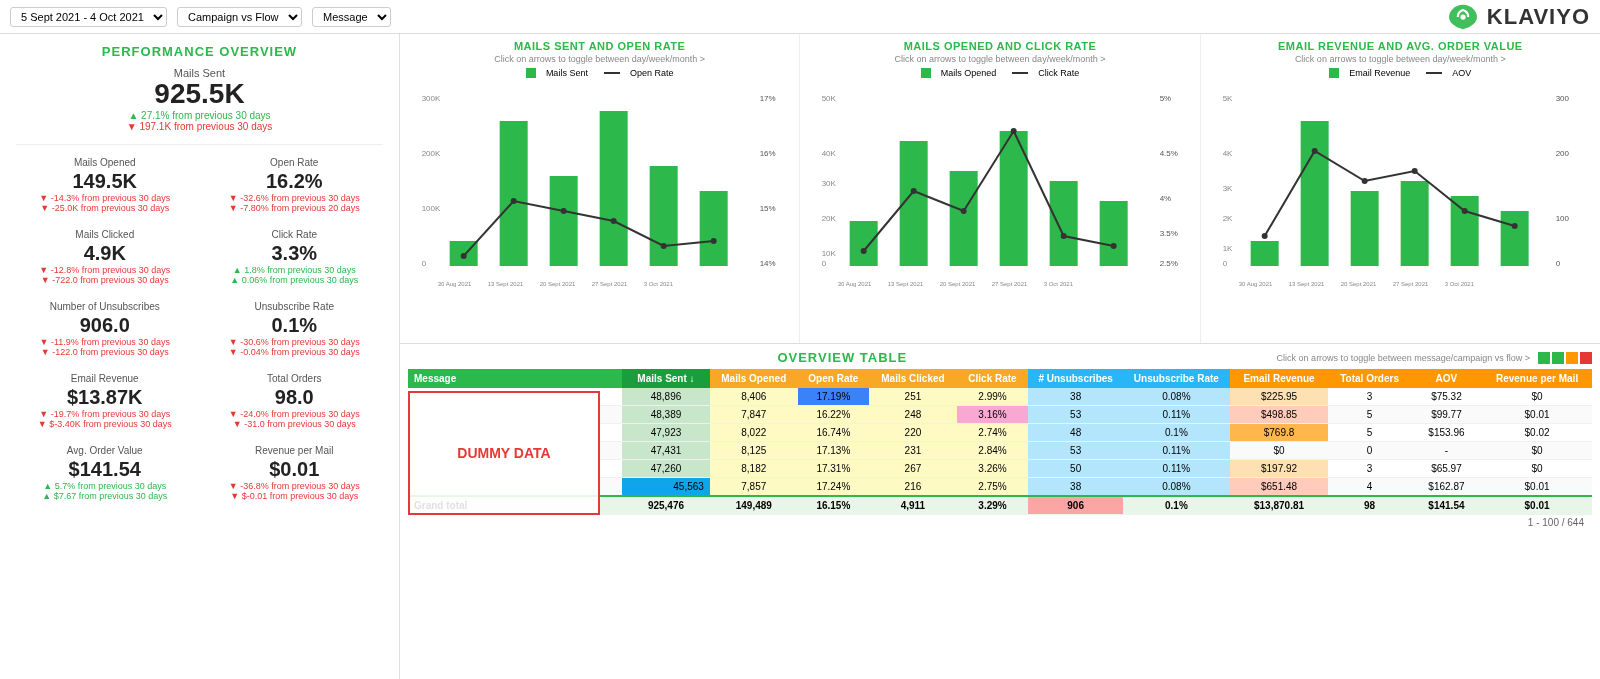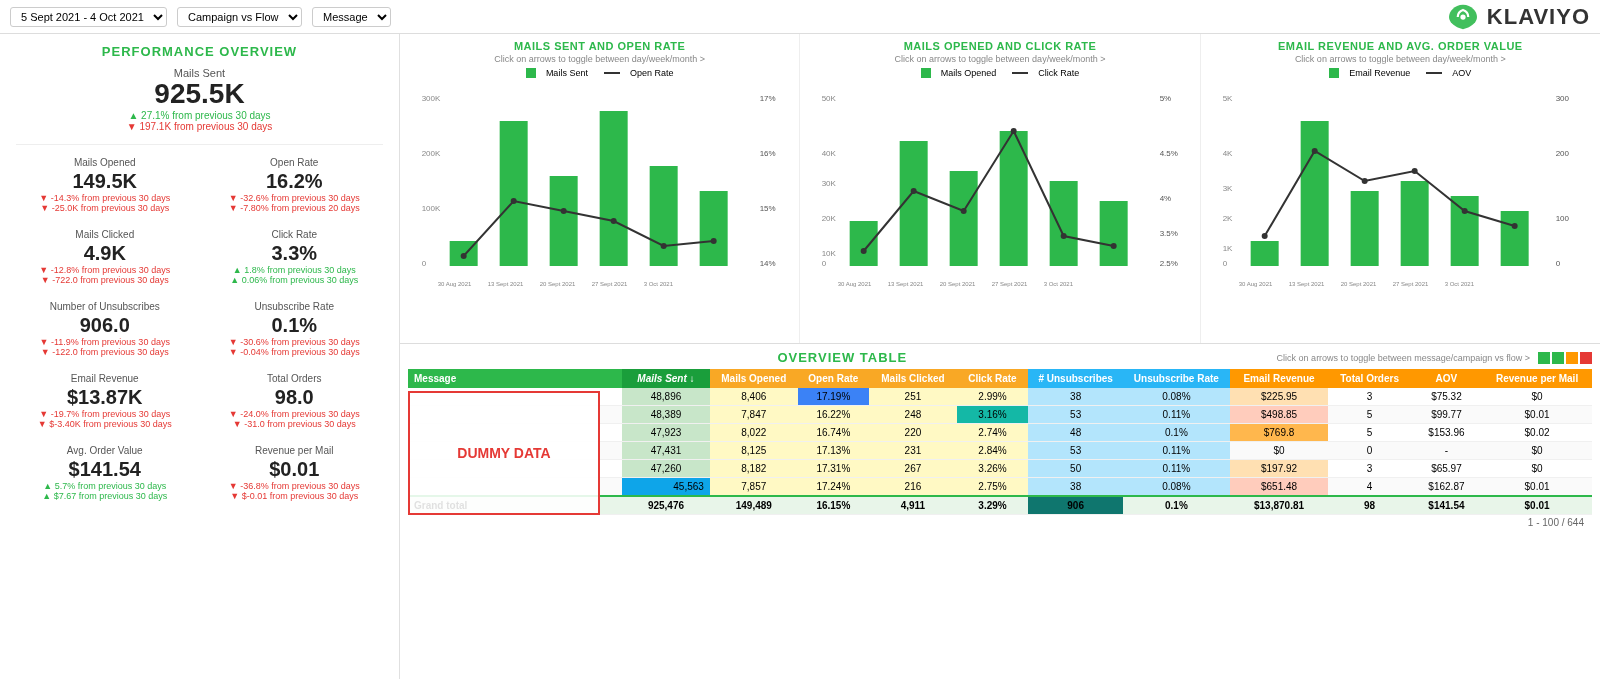--- a/index.html
+++ b/index.html
@@ -395,21 +395,21 @@
       <div style="display:flex; position:relative;">
 
         <div style="position:absolute;left:0;top:22px;width:192px;height:calc(100% - 22px);border:2px solid #e53935;background:rgba(255,255,255,0.88);z-index:5;display:flex;align-items:center;justify-content:center;">
           <span style="color:#e53935;font-size:14px;font-weight:bold;">DUMMY DATA</span>
         </div>
 
         <table class="overview-table">
           <thead>
             <tr>
               <th style="min-width:195px;">Message</th>
-              <th style="background:#1a9e3b;min-width:80px;font-style:italic;">Mails Sent ↓</th>
+              <th style="background:#1a9e3b;min-width:80px;">Mails Sent ↓</th>
               <th style="background:#f9a825;min-width:80px;">Mails Opened</th>
               <th style="background:#f9a825;min-width:65px;">Open Rate</th>
               <th style="background:#f9a825;min-width:80px;">Mails Clicked</th>
               <th style="background:#f9a825;min-width:65px;">Click Rate</th>
               <th style="background:#29b6f6;min-width:80px;"># Unsubscribes</th>
               <th style="background:#29b6f6;min-width:90px;">Unsubscribe Rate</th>
               <th style="background:#ff9800;min-width:90px;">Email Revenue</th>
               <th style="background:#ff9800;min-width:75px;">Total Orders</th>
               <th style="background:#ff9800;min-width:65px;">AOV</th>
               <th style="background:#ff9800;min-width:100px;">Revenue per Mail</th>
@@ -429,21 +429,21 @@
                 <td>3</td>
                 <td>$75.32</td>
                 <td>$0</td>
               </tr>
               <tr>
                 <td></td>
                 <td style="background: rgb(200, 230, 201);">48,389</td>
                 <td style="background: rgb(255, 249, 196);">7,847</td>
                 <td style="background: rgb(255, 249, 196);">16.22%</td>
                 <td style="background: rgb(255, 249, 196);">248</td>
-                <td style="background: #14b8a6;">3.16%</td>
+                <td style="background: #f9a8d4;">3.16%</td>
                 <td style="background: rgb(179, 229, 252);">53</td>
                 <td style="background: rgb(179, 229, 252);">0.11%</td>
                 <td style="background: rgb(255, 204, 188);">$498.85</td>
                 <td>5</td>
                 <td>$99.77</td>
                 <td>$0.01</td>
               </tr>
               <tr>
                 <td></td>
                 <td style="background: rgb(200, 230, 201);">47,923</td>
@@ -502,21 +502,21 @@
               </tr>
             </tbody>
           <tfoot>
             <tr id="table-footer">
             <td style="font-weight: bold; background: rgb(232, 245, 233); border-top: 2px solid rgb(45, 184, 75);">Grand total</td>
                 <td style="font-weight: bold; background: rgb(232, 245, 233); border-top: 2px solid rgb(45, 184, 75);">925,476</td>
                 <td style="font-weight: bold; background: rgb(232, 245, 233); border-top: 2px solid rgb(45, 184, 75);">149,489</td>
                 <td style="font-weight: bold; background: rgb(232, 245, 233); border-top: 2px solid rgb(45, 184, 75);">16.15%</td>
                 <td style="font-weight: bold; background: rgb(232, 245, 233); border-top: 2px solid rgb(45, 184, 75);">4,911</td>
                 <td style="font-weight: bold; background: rgb(232, 245, 233); border-top: 2px solid rgb(45, 184, 75);">3.29%</td>
-                <td style="font-weight: bold; background: #0f766e; border-top: 2px solid rgb(45, 184, 75);">906</td>
+                <td style="font-weight: bold; background: #fca5a5; border-top: 2px solid rgb(45, 184, 75);">906</td>
                 <td style="font-weight: bold; background: rgb(232, 245, 233); border-top: 2px solid rgb(45, 184, 75);">0.1%</td>
                 <td style="font-weight: bold; background: rgb(232, 245, 233); border-top: 2px solid rgb(45, 184, 75);">$13,870.81</td>
                 <td style="font-weight: bold; background: rgb(232, 245, 233); border-top: 2px solid rgb(45, 184, 75);">98</td>
                 <td style="font-weight: bold; background: rgb(232, 245, 233); border-top: 2px solid rgb(45, 184, 75);">$141.54</td>
                 <td style="font-weight: bold; background: rgb(232, 245, 233); border-top: 2px solid rgb(45, 184, 75);">$0.01</td>
               </tr>
           </tfoot>
         </table>
       </div>
 

